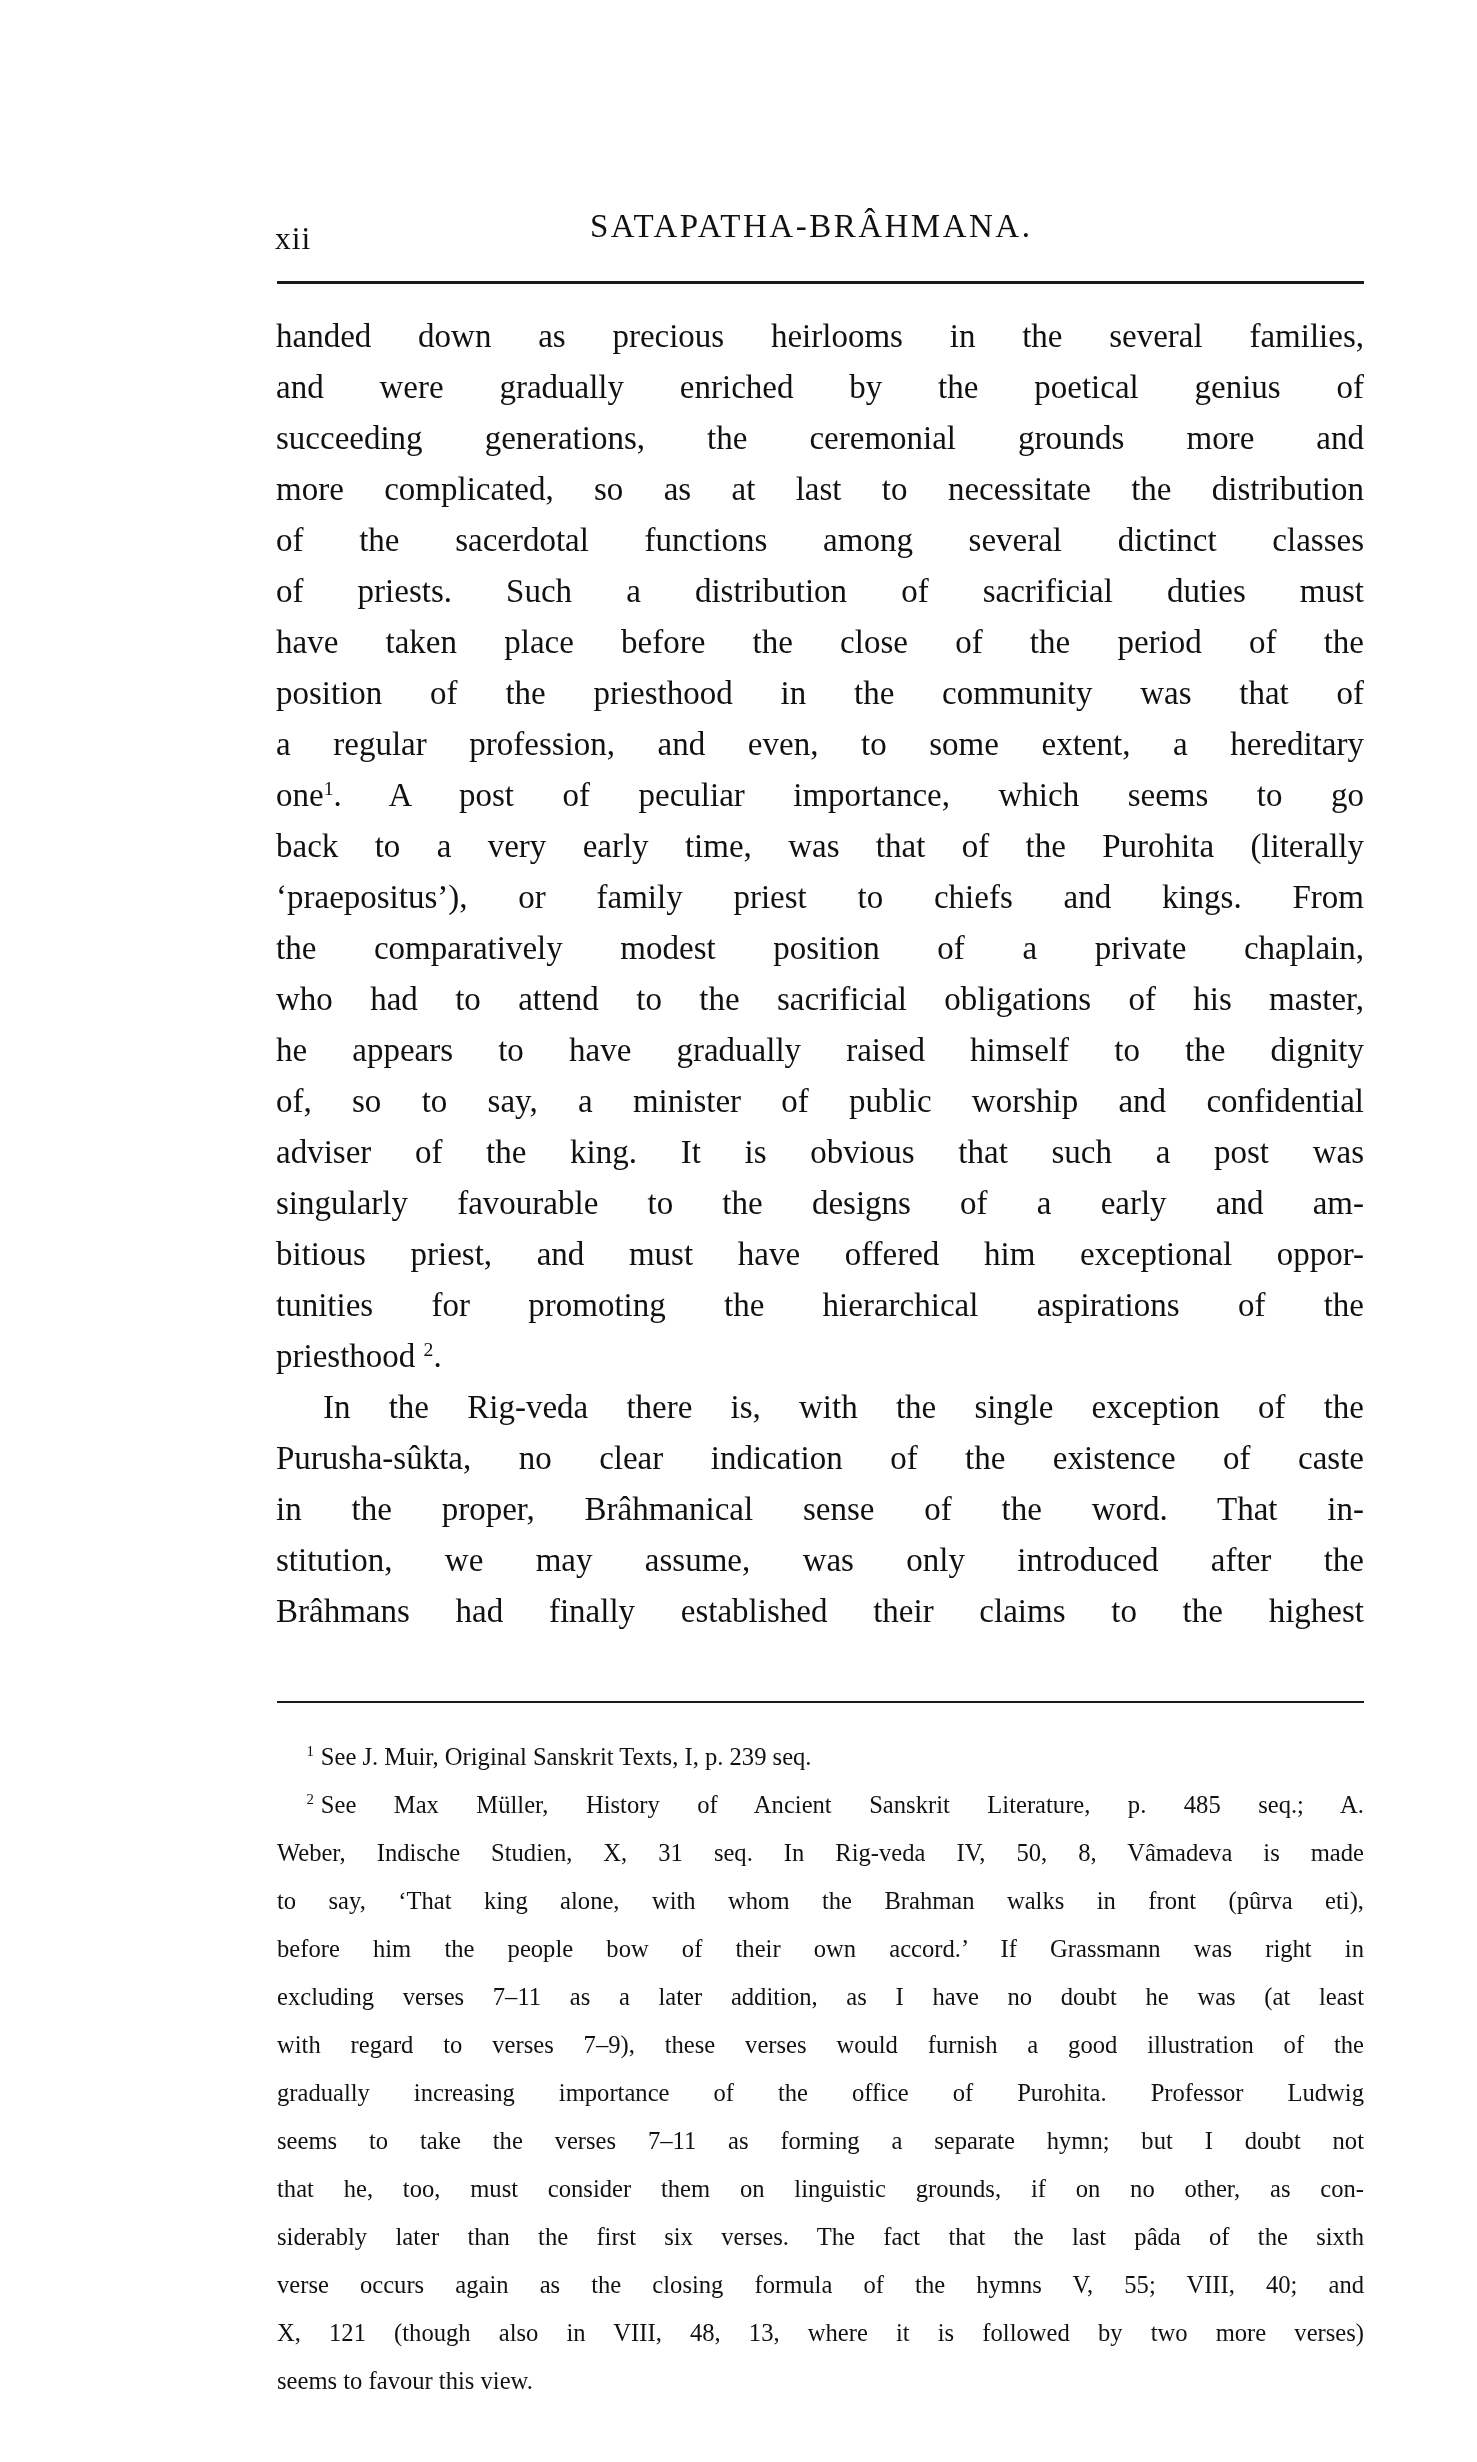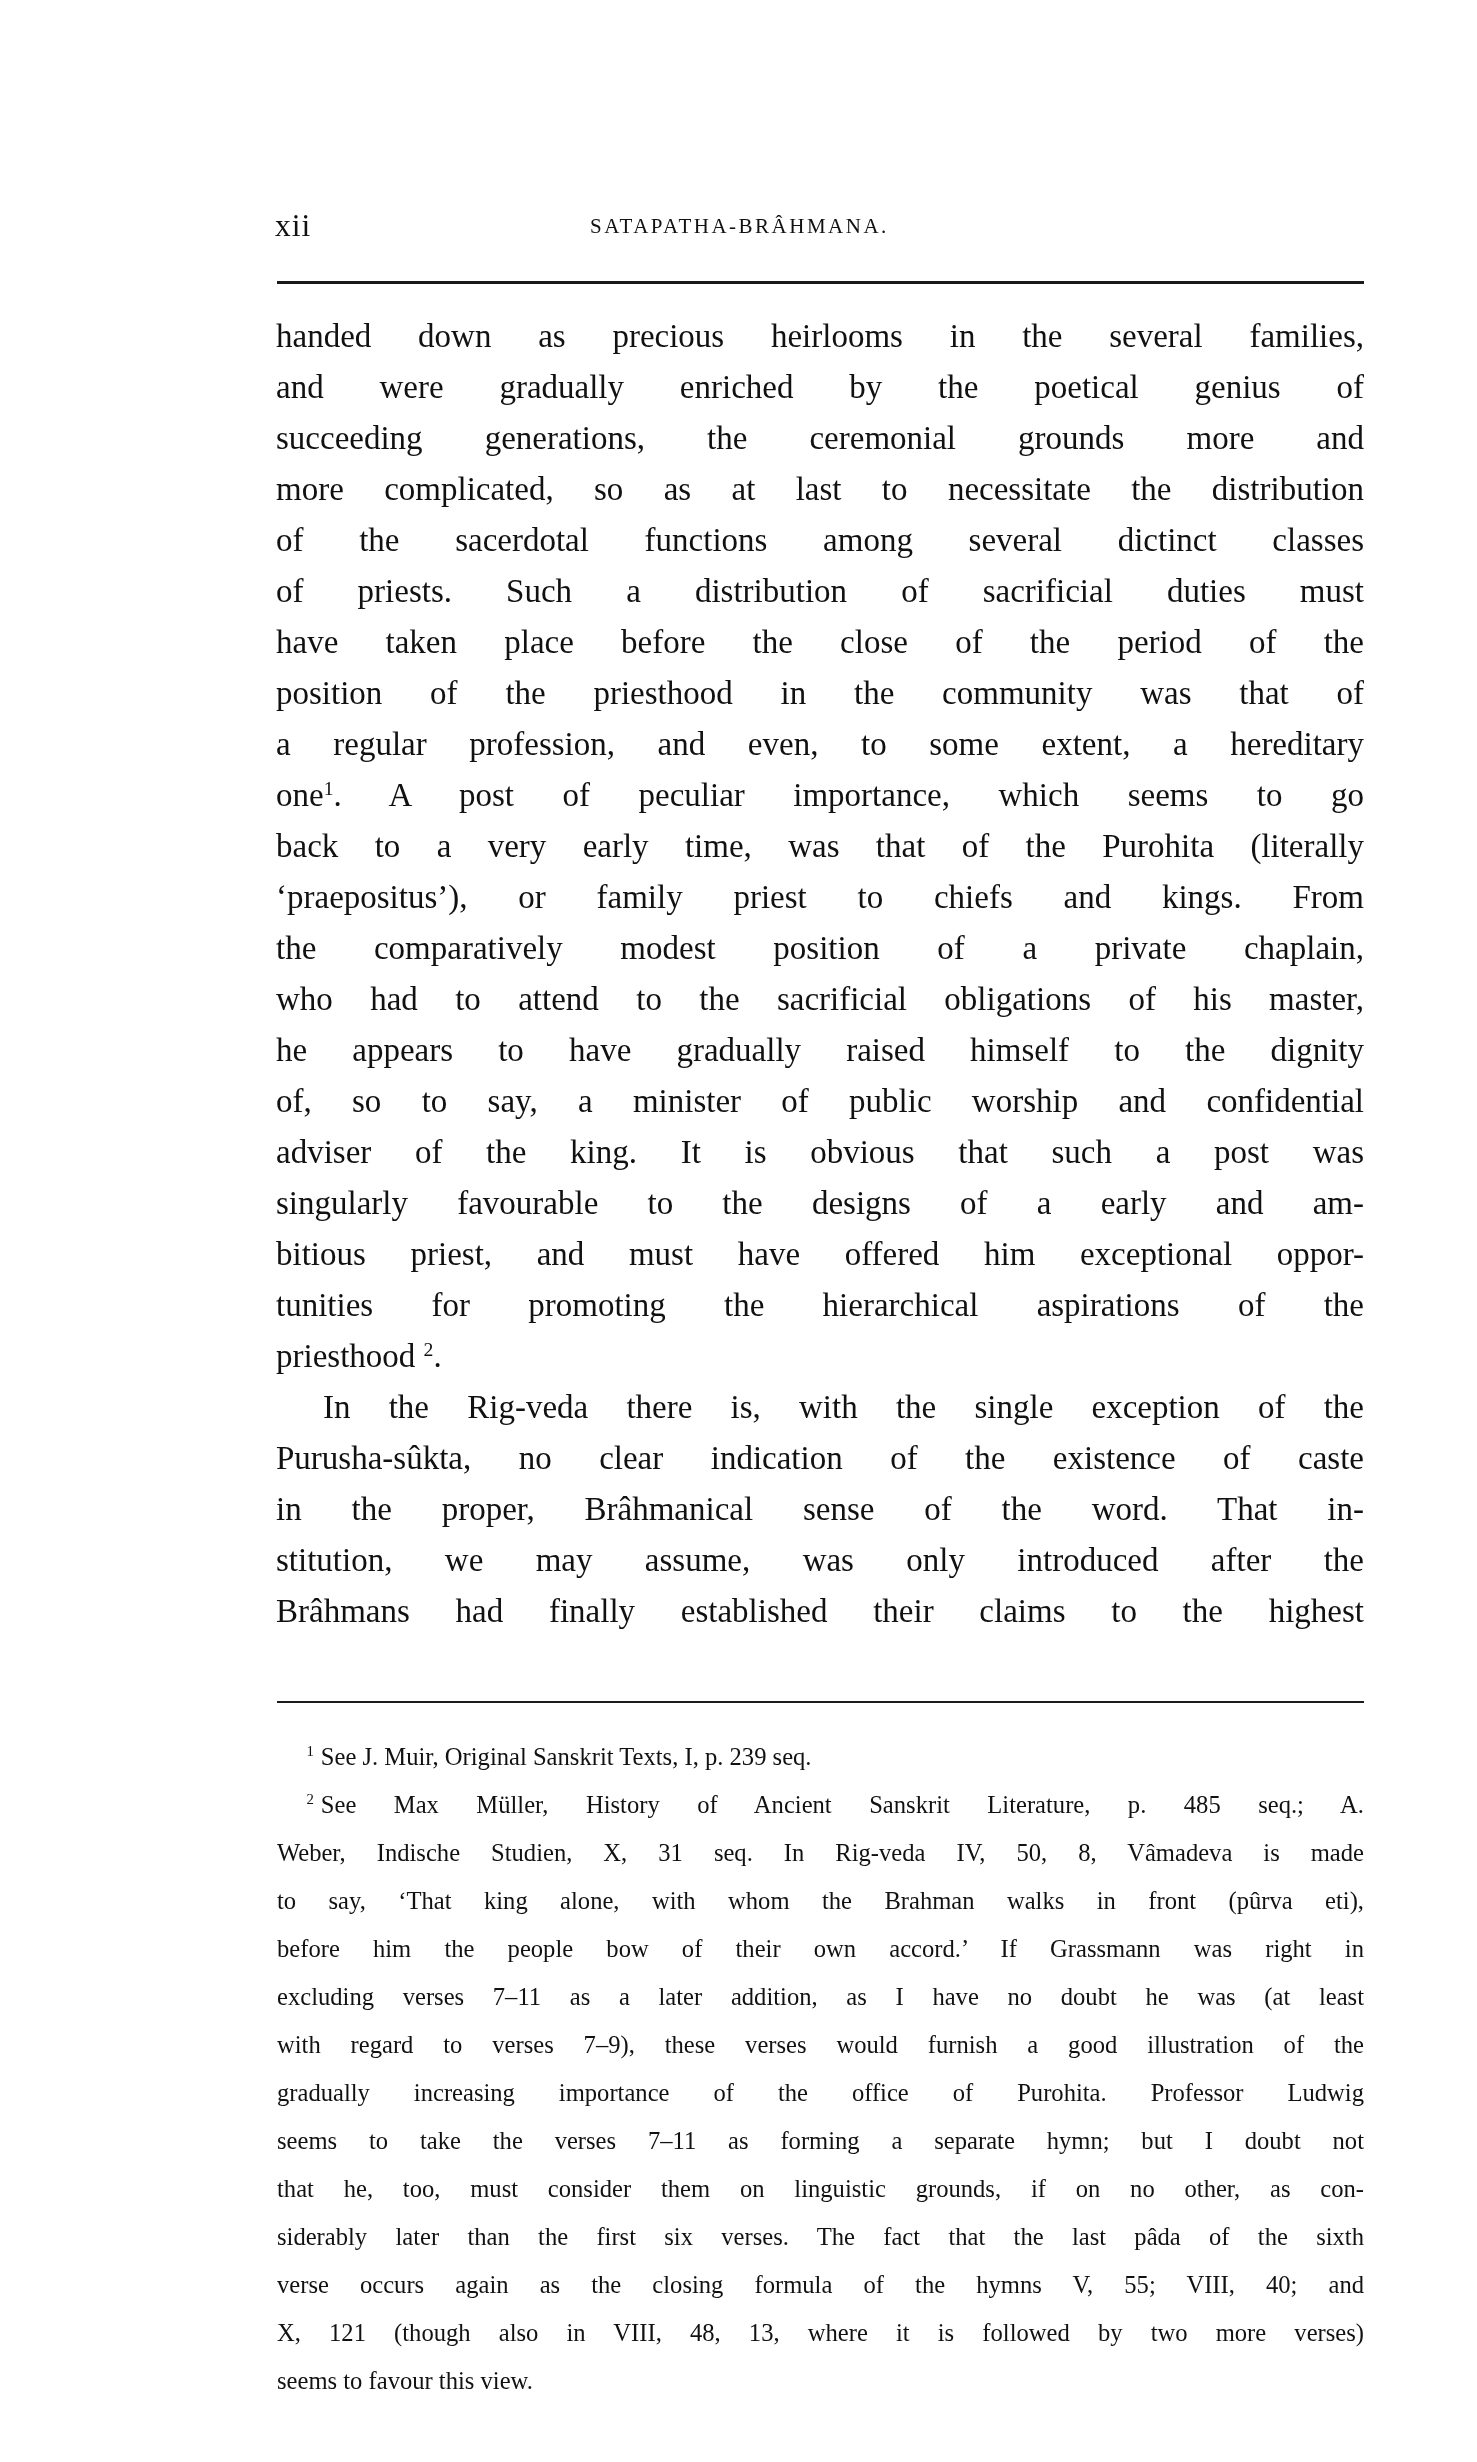--- a/index.html
+++ b/index.html
@@ -1,21 +1,21 @@
 <!DOCTYPE html>
 <html style="font-size:7.9px"><head>
 <meta charset="utf-8">
 <style>
   html, body { margin: 0; padding: 0; background: #ffffff; }
   body { width: 1477px; height: 2541px; position: relative; overflow: hidden; color: #111111;
          font-family: "Liberation Serif", "DejaVu Serif", serif; }
   .page { position: absolute; left: 0; top: 0; width: 1477px; height: 2541px; }
   .running-head { position: absolute; left: 275px; top: 199px; width: 1088px; height: 54px; }
-  .folio { position: absolute; left: 0; top: 0; font-size: 31.5px; line-height: 54px; letter-spacing: 1px; }
-  .head-title { position: absolute; left: 315px; top: 0; font-size: 21px; line-height: 54px; letter-spacing: 2.5px; }
+  .folio { position: absolute; left: 0; top: 13px; font-size: 31.5px; line-height: 54px; letter-spacing: 1px; }
+  .head-title { position: absolute; left: 315px; top: 0; font-size: 33px; line-height: 54px; letter-spacing: 2.5px; }
   .rule { position: absolute; left: 277px; width: 1087px; height: 2.5px; background: #1a1a1a; }
   .rule.top { top: 281px; }
   .rule.foot { top: 1701px; height: 2px; }
   .body-text { position: absolute; left: 276px; top: 311px; width: 1088px; }
   .line { display: block; height: 51px; line-height: 51px; font-size: 33px;
           text-align: justify; text-align-last: justify; white-space: nowrap; overflow: visible; font-family: Liberation Serif, serif; }
   .line.last { text-align-last: left; }
   .line.indent { padding-left: 47px; }
   .sup { font-size: 19.7px; vertical-align: 10.8px; line-height: 0; }
   .notes { position: absolute; left: 277px; top: 1728px; width: 1087px; }

